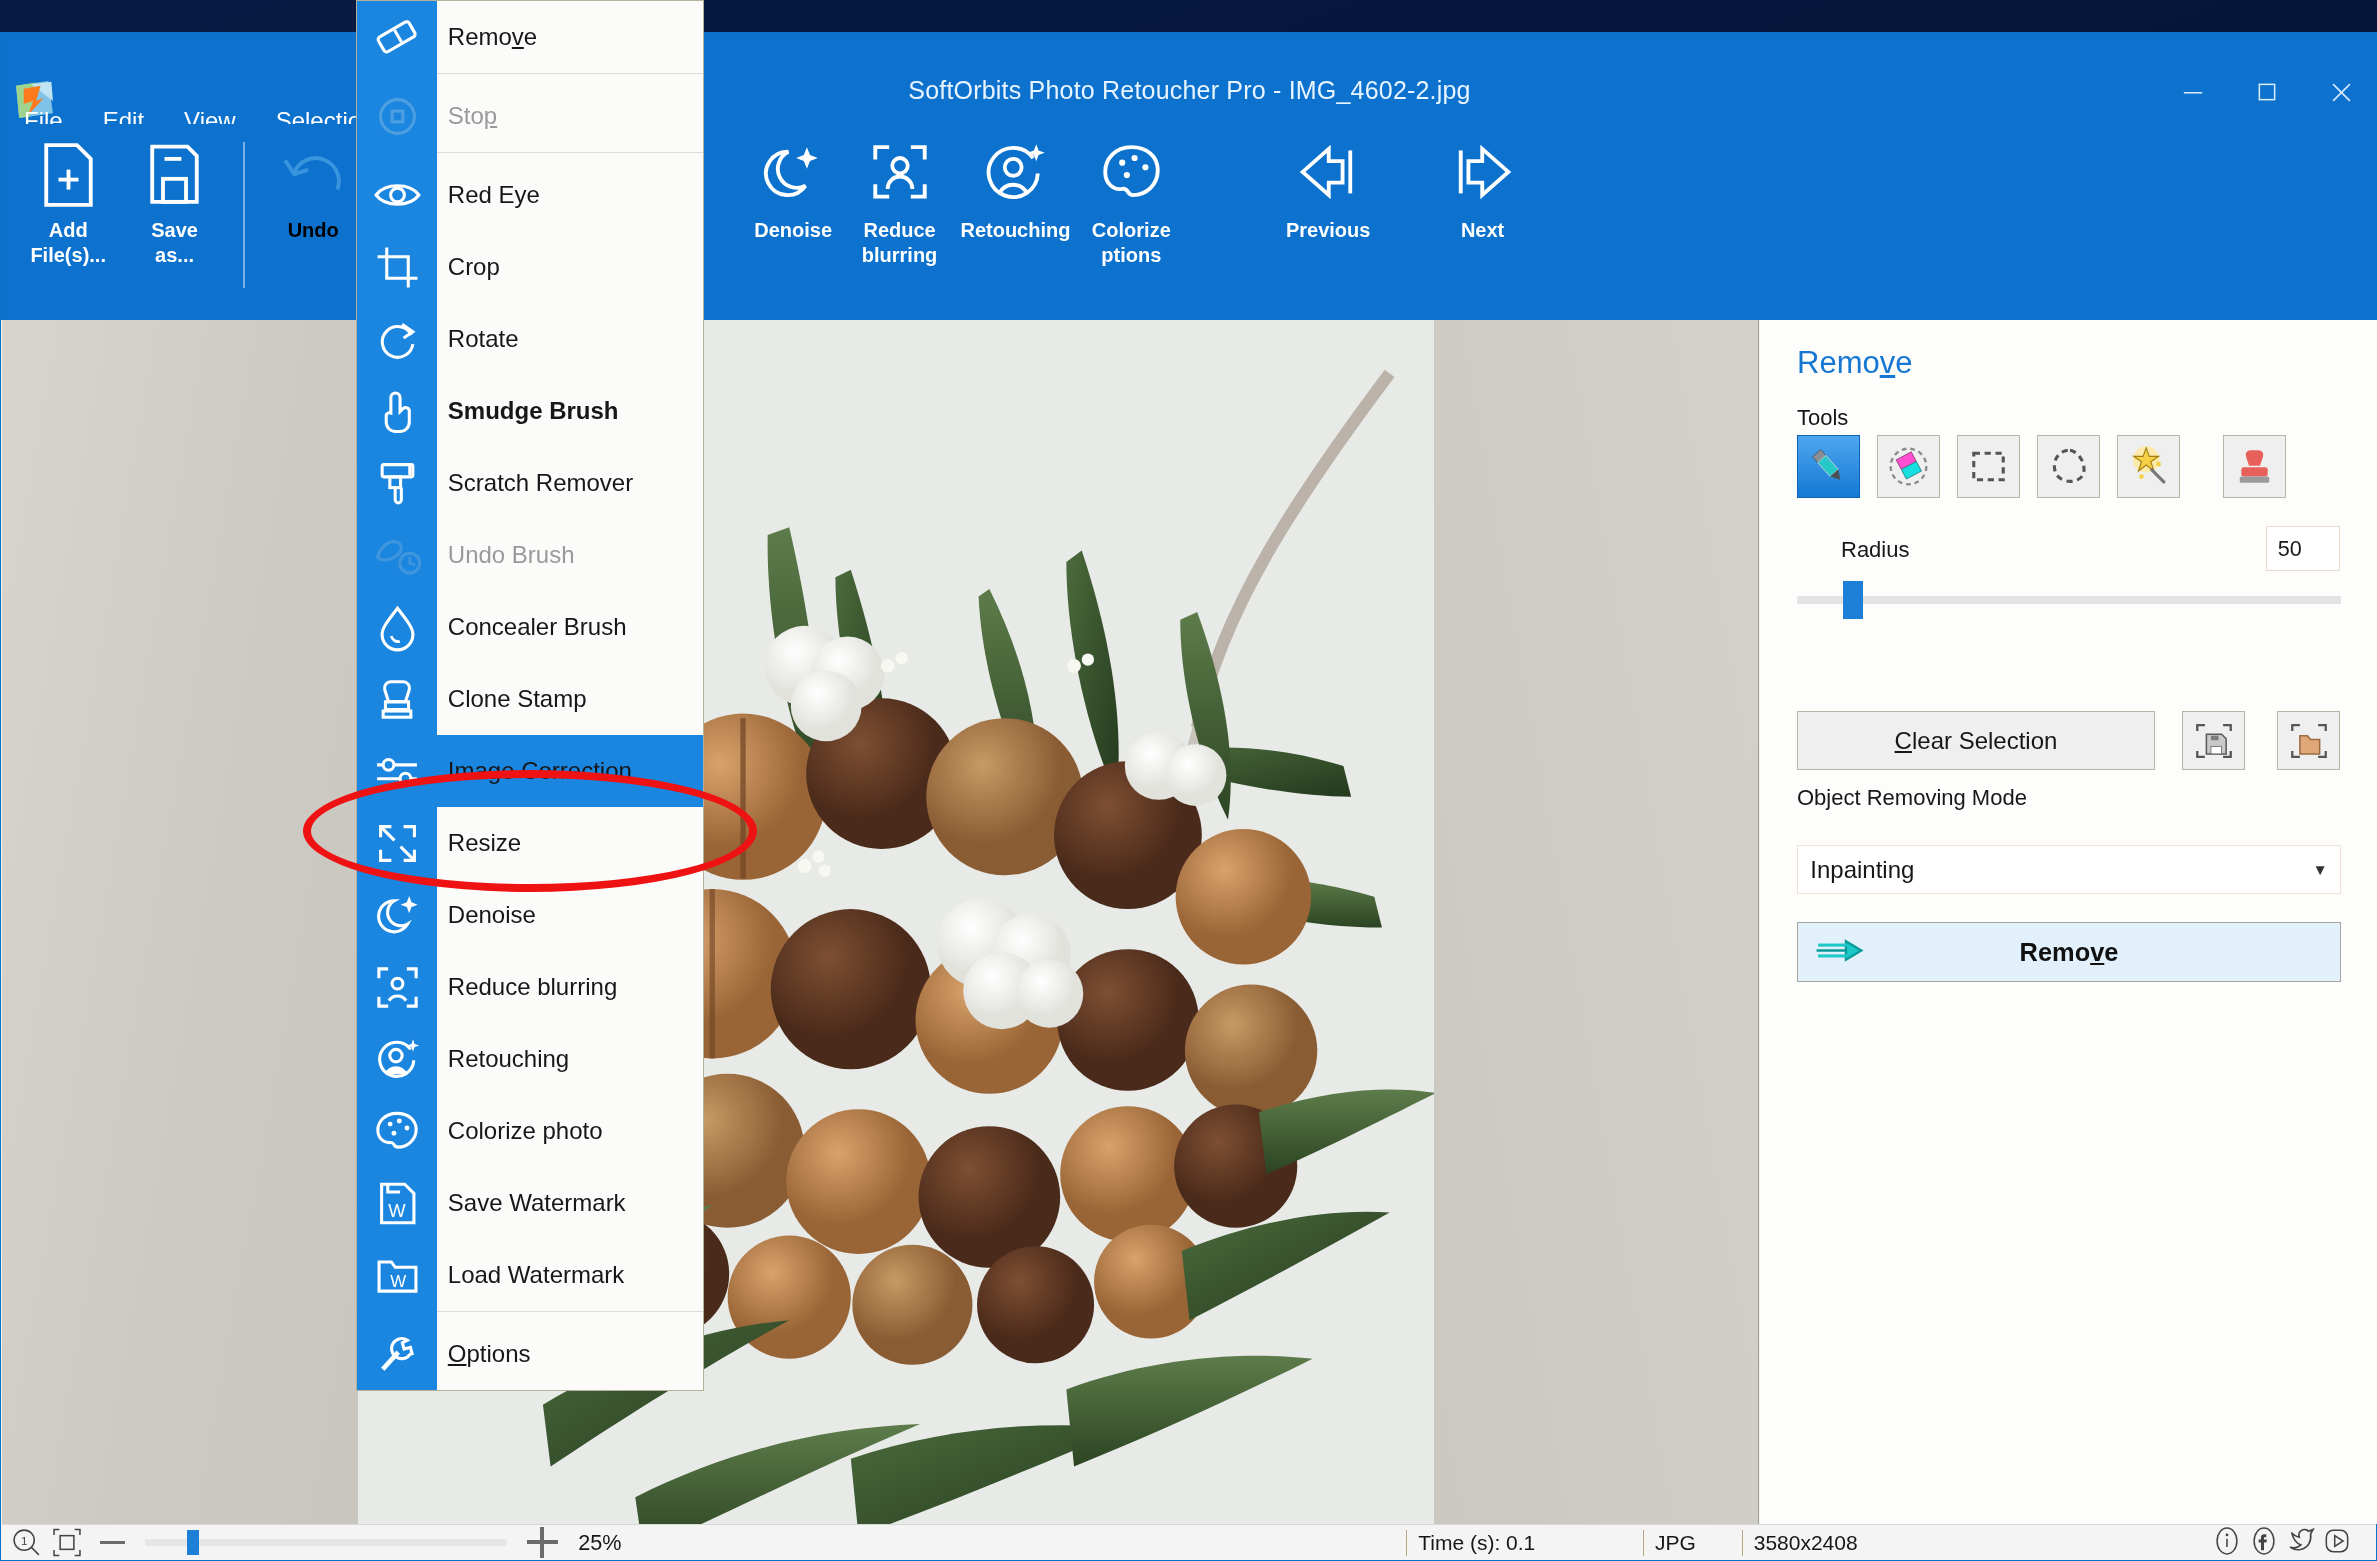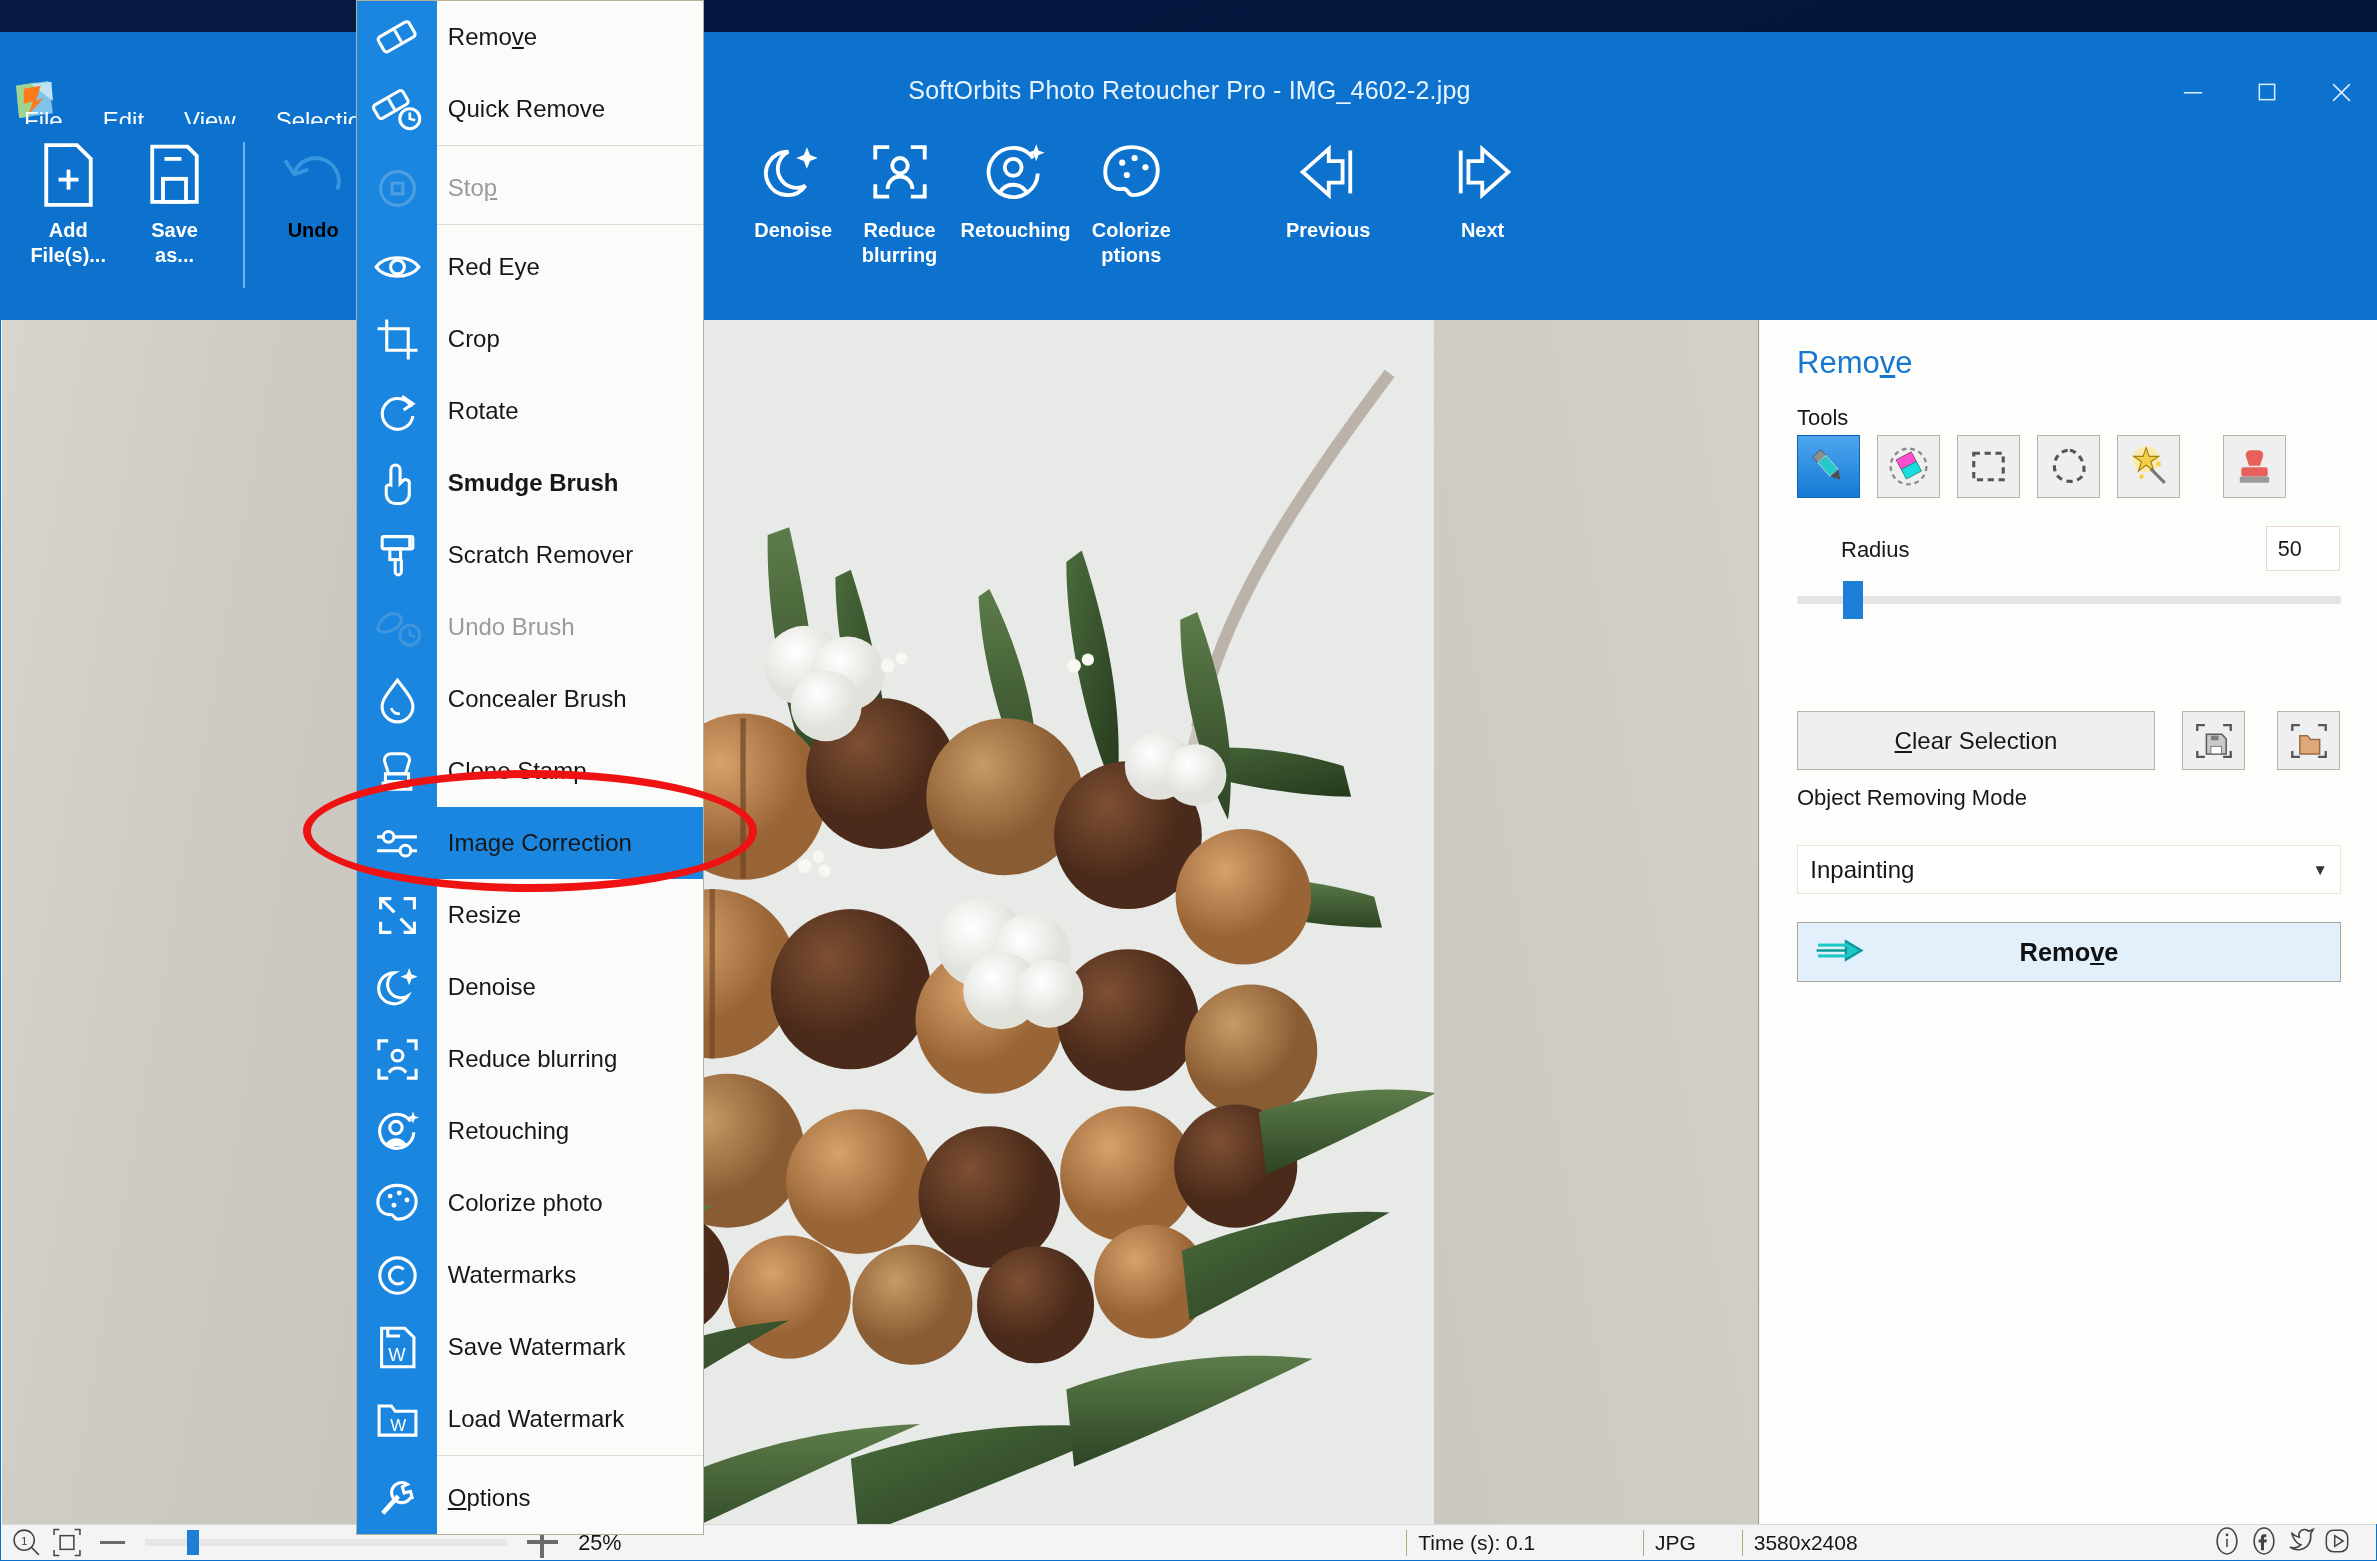--- a/index.html
+++ b/index.html
@@ -547,33 +547,20 @@
             <svg width="48" height="37" viewBox="0 0 62 48">
               <g transform="rotate(-30 31 24)">
                 <rect x="8" y="12" width="46" height="22" rx="4" fill="none" stroke="#fff" stroke-width="4"></rect>
                 <line x1="33" y1="14" x2="33" y2="32" stroke="#fff" stroke-width="4"></line>
               </g>
             </svg>
           </span>
         <span class="mlabel">Remo<u>v</u>e</span>
       </div>
 
-      <div class="m-item">
-        <span class="m-ico">
-            <svg width="51" height="43" viewBox="0 0 66 56">
-              <g transform="rotate(-30 28 24)">
-                <rect x="4" y="10" width="44" height="20" rx="4" fill="none" stroke="#fff" stroke-width="4"></rect>
-                <line x1="27" y1="12" x2="27" y2="28" stroke="#fff" stroke-width="4"></line>
-              </g>
-              <circle cx="49" cy="40" r="13" fill="none" stroke="#fff" stroke-width="4"></circle>
-              <polyline points="49,32 49,40 56,42" fill="none" stroke="#fff" stroke-width="3.5"></polyline>
-            </svg>
-          </span>
-        <span class="mlabel">Quick Remove</span>
-      </div>
 
       <div class="m-sep">
           <div class="line"></div>
         </div>
 
       <div class="m-item disabled">
         <span class="m-ico">
             <svg width="43" height="43" viewBox="0 0 56 56">
               <circle cx="28" cy="28" r="22" fill="none" stroke="#4d9fe0" stroke-width="4"></circle>
               <rect x="21" y="21" width="14" height="14" fill="none" stroke="#4d9fe0" stroke-width="4"></rect>
@@ -737,29 +724,20 @@
               <path d="M30 4 C14 4 5 15 5 26 C5 37 14 43 21 42 C27 41 25 48 31 48 C44 48 55 38 55 25 C55 13 45 4 30 4 Z" fill="none" stroke="#fff" stroke-width="4"></path>
               <circle cx="21" cy="18" r="3.2" fill="#fff"></circle>
               <circle cx="33" cy="14" r="3.2" fill="#fff"></circle>
               <circle cx="43" cy="23" r="3.2" fill="#fff"></circle>
               <circle cx="26" cy="30" r="3.2" fill="#fff"></circle>
             </svg>
           </span>
         <span class="mlabel">Colorize photo</span>
       </div>
 
-      <div class="m-item">
-        <span class="m-ico">
-            <svg width="43" height="43" viewBox="0 0 56 56">
-              <circle cx="28" cy="28" r="23" fill="none" stroke="#fff" stroke-width="4"></circle>
-              <path d="M36 20 a11 11 0 1 0 0 16" fill="none" stroke="#fff" stroke-width="4"></path>
-            </svg>
-          </span>
-        <span class="mlabel">Watermarks</span>
-      </div>
 
       <div class="m-item">
         <span class="m-ico">
             <svg width="40" height="45" viewBox="0 0 52 58">
               <path d="M6 4 h30 l12 12 v38 h-42 z" fill="none" stroke="#fff" stroke-width="4"></path>
               <path d="M14 4 v10 h16" fill="none" stroke="#fff" stroke-width="4"></path>
               <text x="26" y="46" font-size="24" text-anchor="middle" fill="#fff" font-family="Liberation Sans">W</text>
             </svg>
           </span>
         <span class="mlabel">Save Watermark</span>

